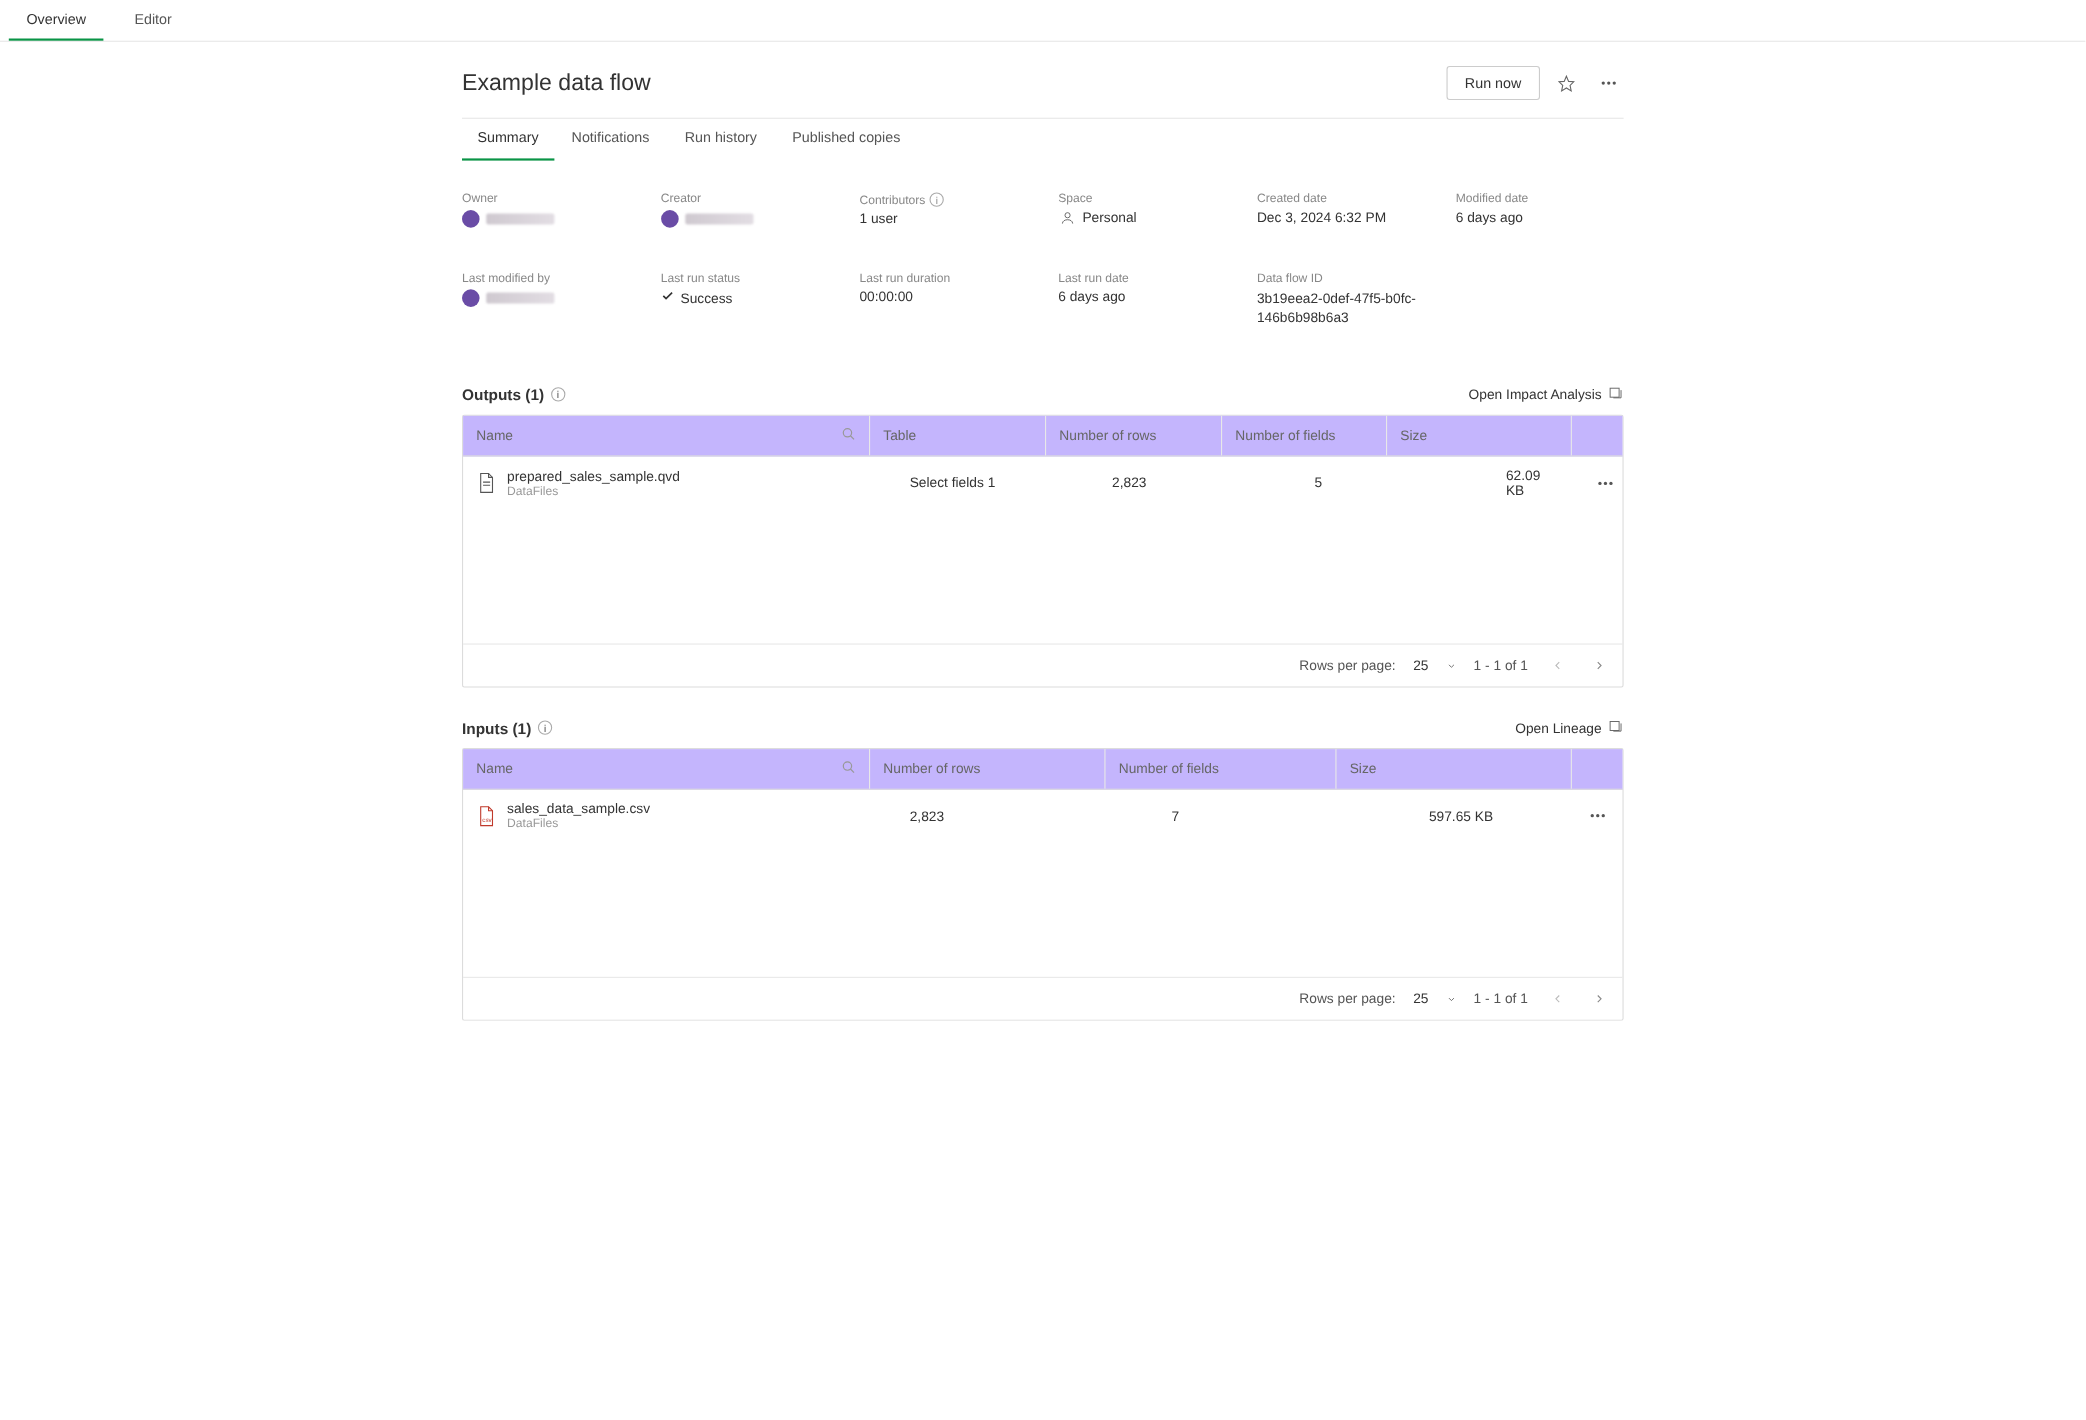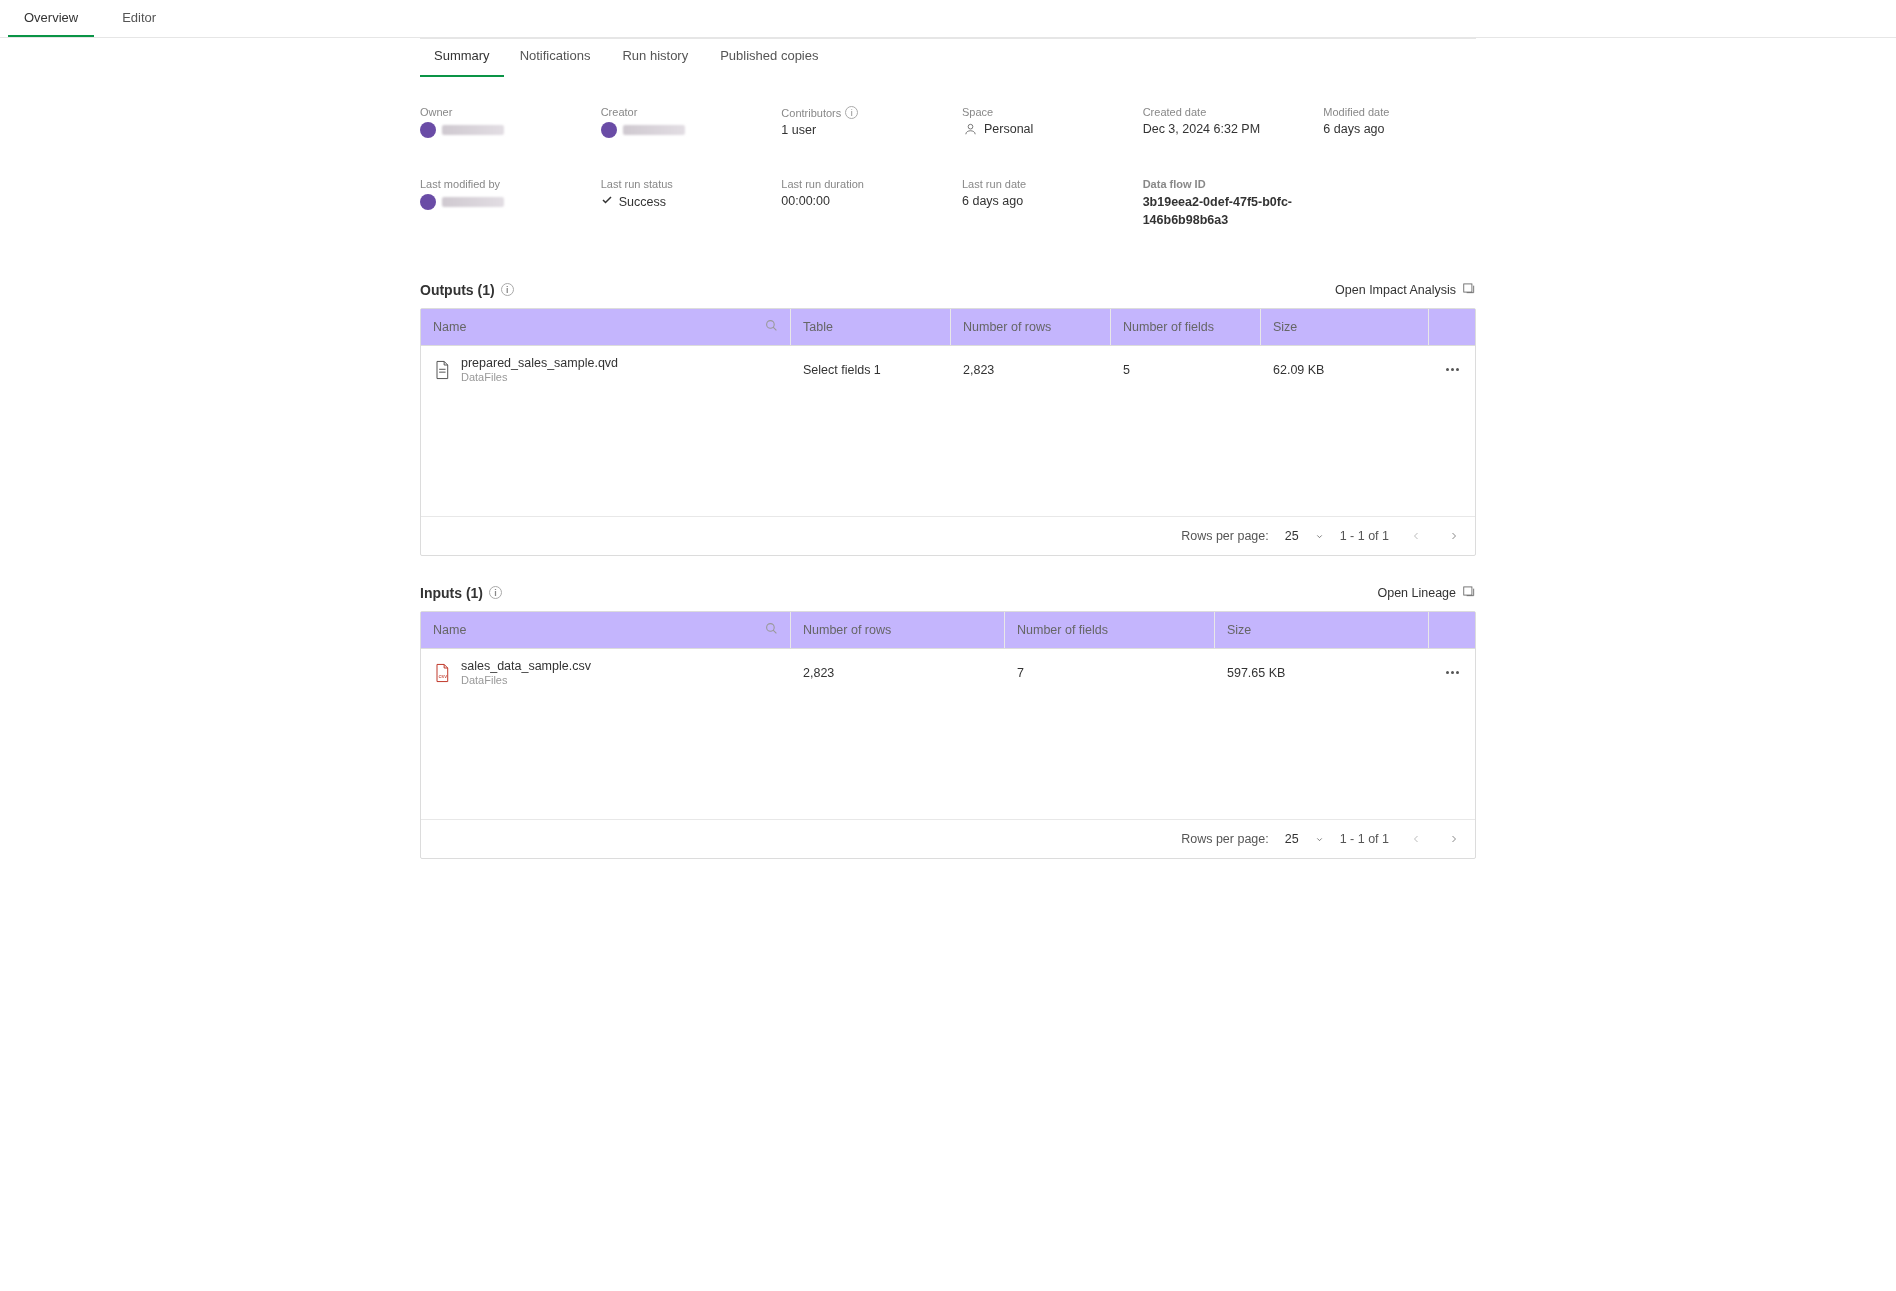--- a/index.html
+++ b/index.html
@@ -44,21 +44,21 @@
   .section-head { display: flex; justify-content: space-between; align-items: center; padding: 28px 0 10px 0; }
   .section-head h2 { font-size: 14px; font-weight: 600; color: #333; display: flex; align-items: center; gap: 6px; }
   .section-head .link { color: #333; font-size: 12.5px; cursor: pointer; display: flex; align-items:center; gap:6px; }
 
   
   .tbl { border: 1px solid #dcdcdc; border-radius: 2px; }
   .tbl-head { background: #c4b5fd; border-bottom: 1px solid #dcdcdc; display: flex; }
   .tbl-col { padding: 10px 12px; color: #666; font-size: 12.5px; border-right: 1px solid #e8e8e8; display:flex; align-items:center; }
   .tbl-col:last-child { border-right: none; }
   .tbl-body { min-height: 170px; }
-  .tbl-row { display: flex; align-items: center; padding: 10px 0; }
+  .tbl-row { display: flex; align-items: center; padding: 10px 0; gap: 24px; }
   .cell { padding: 0 12px; font-size: 12.5px; color: #333; }
   .cell-name { display: flex; align-items: center; gap: 10px; }
   .file-icon { width: 18px; height: 20px; display: inline-flex; align-items:center; justify-content:center; }
   .file-sub { font-size: 11px; color: #999; margin-top: 1px; }
 
   
   .pager { border-top: 1px solid #e8e8e8; display: flex; justify-content: flex-end; align-items: center; padding: 8px 10px; gap: 16px; font-size: 12.5px; color:#555; }
   .pager .sel { display:flex; align-items:center; gap:16px; cursor: pointer; color:#333; }
   .pager .nav-btn { width:22px; height:22px; display:flex; align-items:center; justify-content:center; cursor:pointer; color:#aaa; }
 
@@ -86,20 +86,38 @@
 </head>
 <body>
 
 <div class="top-tabs">
   <div class="top-tab active">Overview</div>
   <div class="top-tab">Editor</div>
 </div>
 
 <div class="page-wrap">
 
+  <div class="title-row">
+    <h1>Example data flow</h1>
+    <div class="title-actions">
+      <button class="btn-outline">Run now</button>
+      <div class="icon-btn">
+        <svg width="16" height="16" viewBox="0 0 24 24" fill="none" stroke="#666" stroke-width="1.5">
+            <polygon points="12 2 15 9 22 9.5 17 14.5 18.5 22 12 18 5.5 22 7 14.5 2 9.5 9 9 12 2"></polygon>
+          </svg>
+      </div>
+      <div class="icon-btn">
+        <div class="dots">
+            <span></span>
+            <span></span>
+            <span></span>
+          </div>
+      </div>
+    </div>
+  </div>
 
   <div class="sub-tab-wrap">
     <div class="page-divider"></div>
     <div class="sub-tabs sub-tab-overlay">
       <div class="sub-tab active">Summary</div>
       <div class="sub-tab">Notifications</div>
       <div class="sub-tab">Run history</div>
       <div class="sub-tab">Published copies</div>
     </div>
   </div>
@@ -164,21 +182,21 @@
       </div>
     </div>
     <div class="meta-item">
       <div class="meta-label">Last run duration</div>
       <div class="meta-value">00:00:00</div>
     </div>
     <div class="meta-item">
       <div class="meta-label">Last run date</div>
       <div class="meta-value">6 days ago</div>
     </div>
-    <div class="meta-item" style="grid-column: span 2; font-weight: bold;">
+    <div class="meta-item" style="grid-column: span 2;">
       <div class="meta-label">Data flow ID</div>
       <div class="meta-value" style="max-width:160px; line-height:1.4;">3b19eea2-0def-47f5-b0fc-146b6b98b6a3</div>
     </div>
   </div>
 
   <div class="section-head">
     <h2>
       <span>Outputs (1)</span>
       <span class="info-circle">i</span>
     </h2>

